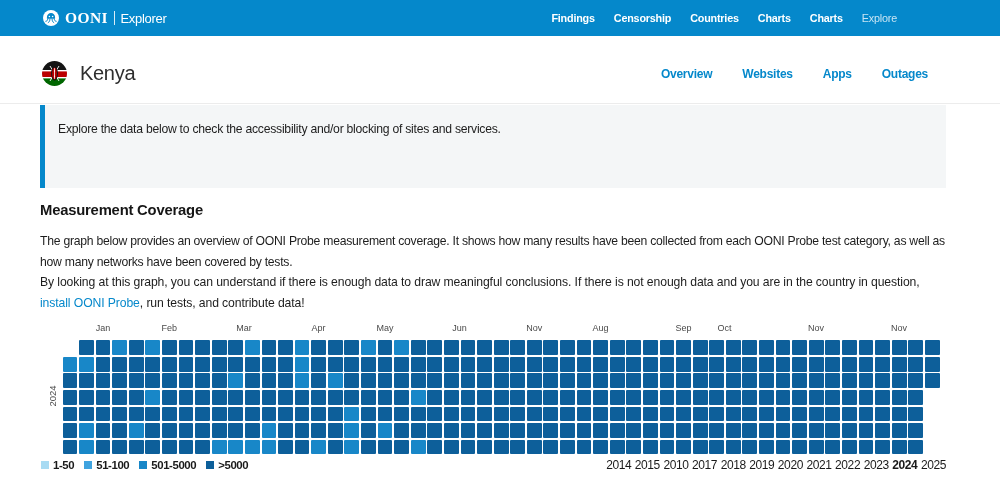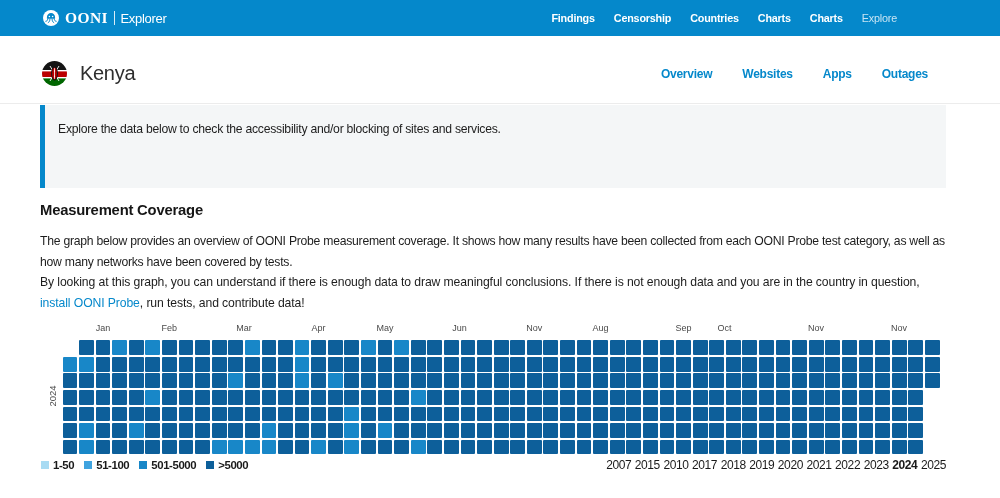--- a/index.html
+++ b/index.html
@@ -571,21 +571,21 @@
         <div class="legend-item">
           <span class="legend-swatch" style="background: rgb(24, 135, 200);"></span>
           <span class="legend-label">501-5000</span>
         </div>
         <div class="legend-item">
           <span class="legend-swatch" style="background: rgb(13, 95, 154);"></span>
           <span class="legend-label">&gt;5000</span>
         </div>
       </div>
     <div class="years">
-        <span>2007</span>
+        <span>2014</span>
         <span>2015</span>
         <span>2010</span>
         <span>2017</span>
         <span>2018</span>
         <span>2019</span>
         <span>2020</span>
         <span>2021</span>
         <span>2022</span>
         <span>2023</span>
         <span class="active">2024</span>

